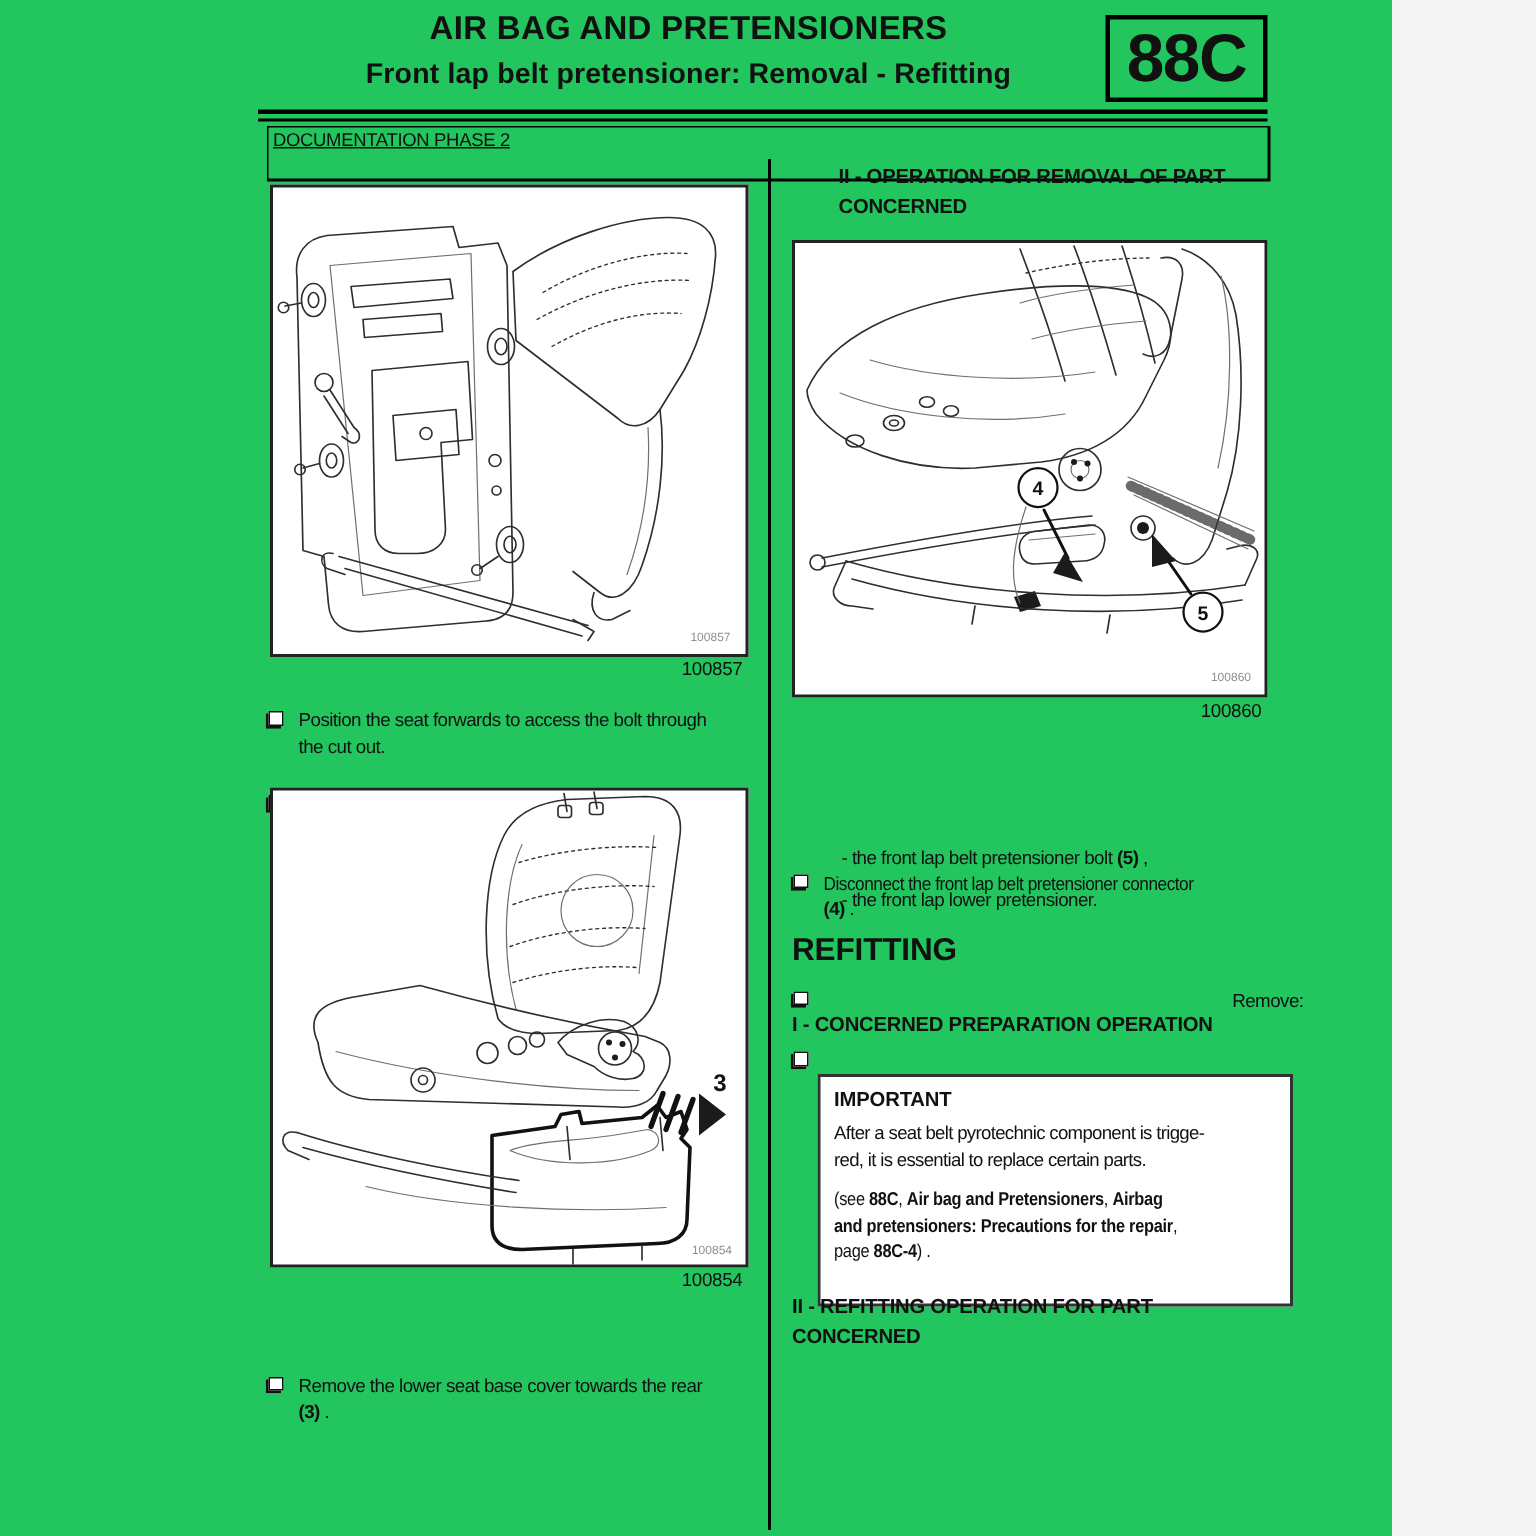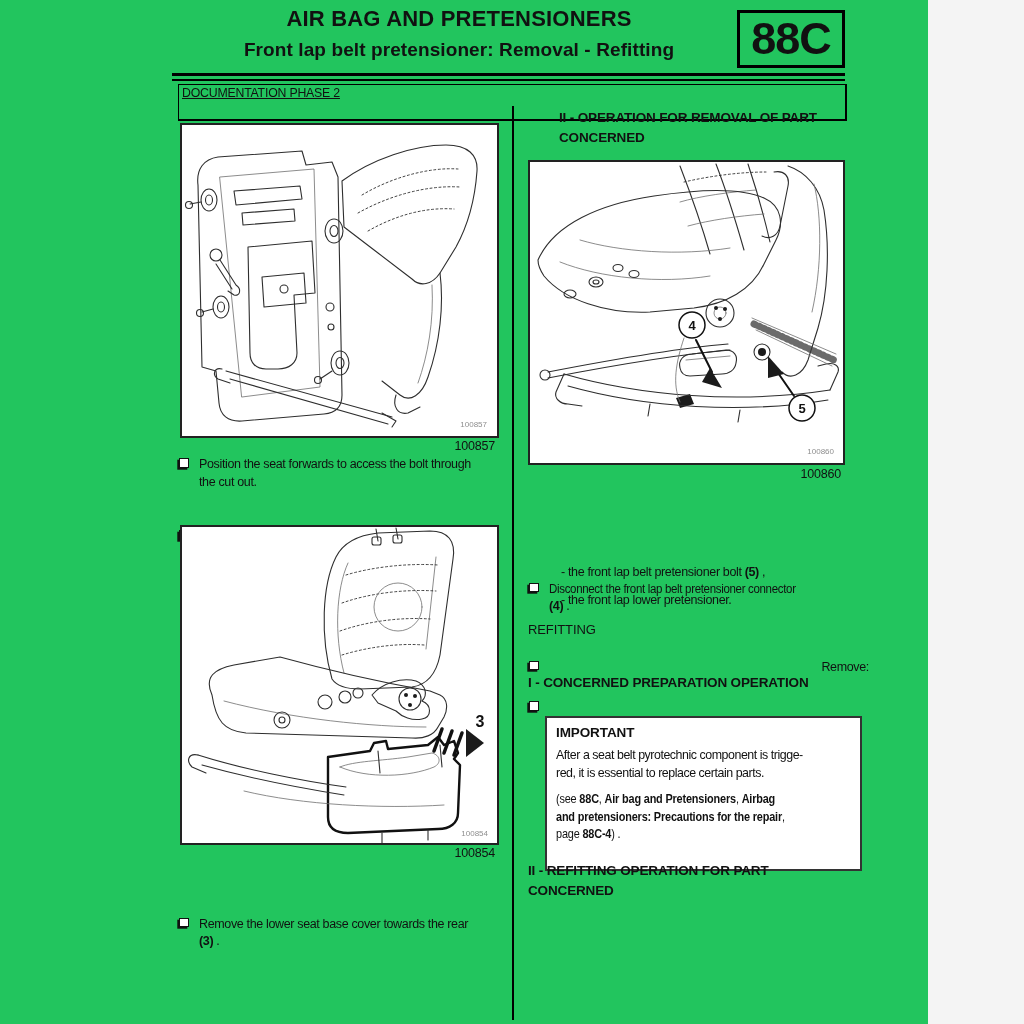--- a/index.html
+++ b/index.html
@@ -29,21 +29,21 @@
   .fig .st3{stroke-width:3.5;stroke:#111;}
   .fig .coil{stroke:#3a3a3a;stroke-width:7;stroke-dasharray:2,3;opacity:.75;}
   .fig .callout{stroke-width:1.5;fill:#fff;stroke:#111;}
   .fig text{font-family:"Liberation Sans",sans-serif;stroke:none;}
   .fig .ct{font-size:13px;font-weight:bold;fill:#111;text-anchor:middle;}
   .fig .ct2{font-size:16px;font-weight:bold;fill:#111;text-anchor:middle;}
   .fig .wm{font-size:8px;fill:#8f8f8f;text-anchor:end;}
   .cap{font-size:12.5px;text-align:right;letter-spacing:-.2px;}
   
   .h13{font-size:13.5px;font-weight:bold;line-height:1.45;letter-spacing:-.15px;white-space:nowrap;}
-  .reftitle{font-size:13px;font-weight:normal;letter-spacing:-.1px;}
+  .reftitle{font-size:21px;font-weight:bold;letter-spacing:-.1px;}
   .bullet{position:relative;padding-left:21px;font-size:12.5px;line-height:1.4;letter-spacing:-.35px;}
   .bullet .line{white-space:nowrap;}
   .cb{position:absolute;left:1px;top:2px;width:7.5px;height:7.5px;border:1.4px solid #111;
       box-shadow:-1.7px 1.7px 0 #111;background:#fff;}
   .cb.lone{position:absolute;}
   .sub{font-size:12.5px;line-height:1.4;letter-spacing:-.35px;padding-left:33px;white-space:nowrap;}
   .cond{display:inline-block;transform:scaleX(.92);transform-origin:left center;white-space:nowrap;}
   
   .impbox{left:545px;top:716px;width:296px;border:2px solid #333;padding:7px 8px 25px 9px;background:#fff;}
   .impbox .ttl{font-size:13.5px;font-weight:bold;letter-spacing:-.1px;margin-bottom:7px;}
@@ -106,21 +106,21 @@
       <path d="M44,246 L210,292 M48,254 L206,299"></path>
       <path d="M40,244 C32,242 30,250 36,254 L48,258"></path>
       <path d="M200,288 L214,296 L210,302"></path>
       <circle cx="148" cy="182" r="4"></circle>
         <circle cx="149" cy="202" r="3"></circle>
       <text class="wm" x="305" y="302">100857</text>
     </svg>
   </div>
   <div class="abs cap" style="left:180px;top:439px;width:315px;">100857</div>
 
-  <div class="abs bullet" style="left:178px;top:456px;width:330px;">
+  <div class="abs bullet" style="left:178px;top:472px;width:330px;">
     <span class="cb"></span>
     <div class="line">Position the seat forwards to access the bolt through</div>
     <div class="line">the cut out.</div>
   </div>
   <div class="abs bullet" style="left:178px;top:493px;width:330px;">
     <span class="cb"></span>
     <div class="line">Remove the lower seat base cover bolt.</div>
   </div>
 
   <div class="abs figframe" style="left:180px;top:525px;width:315px;height:316px;">

